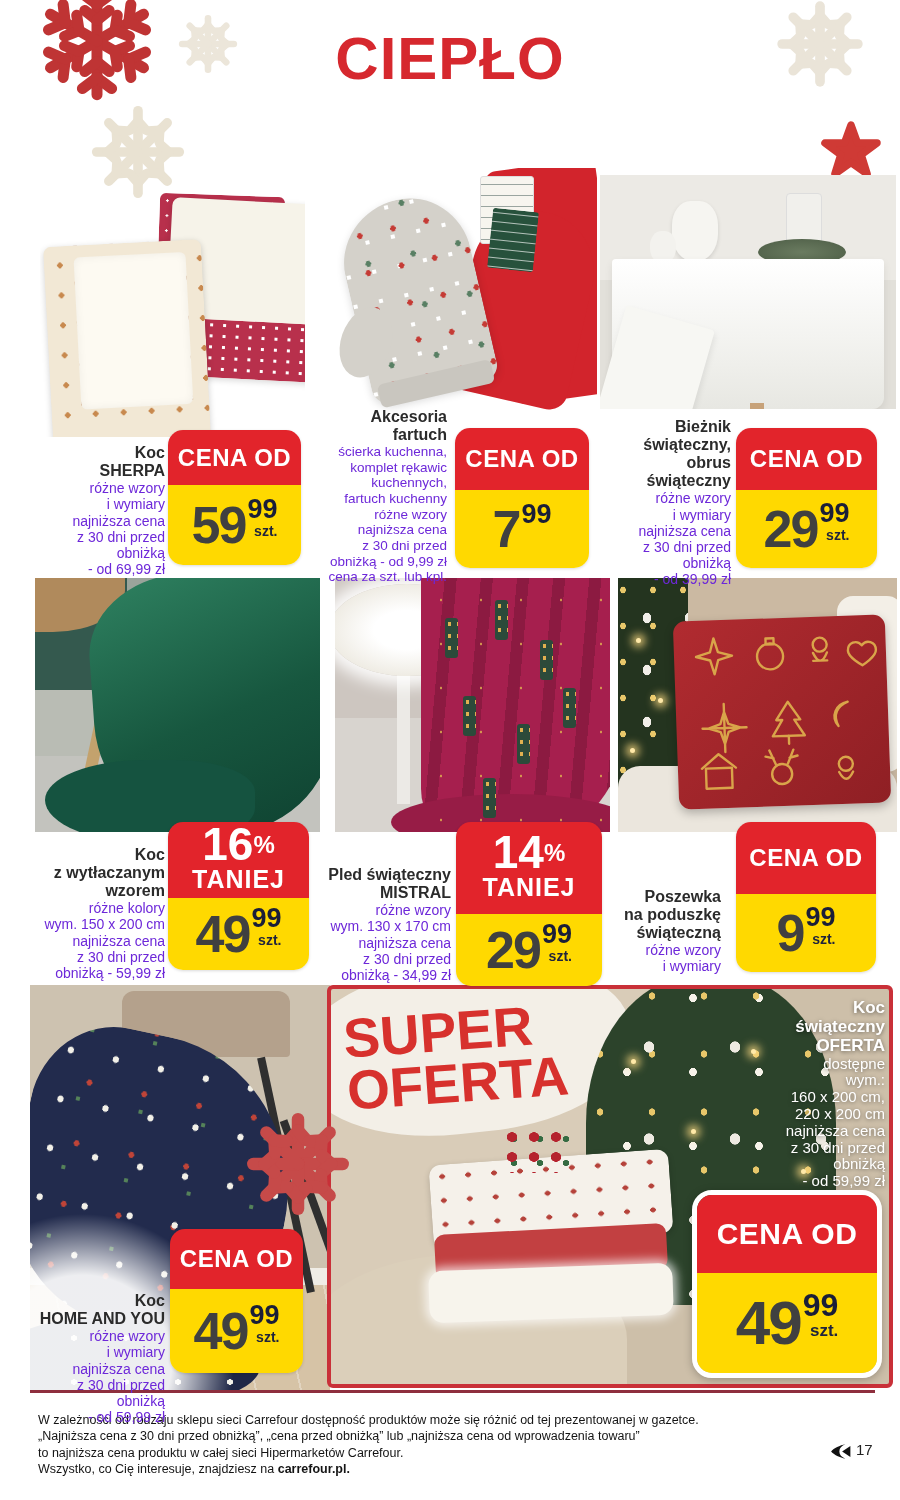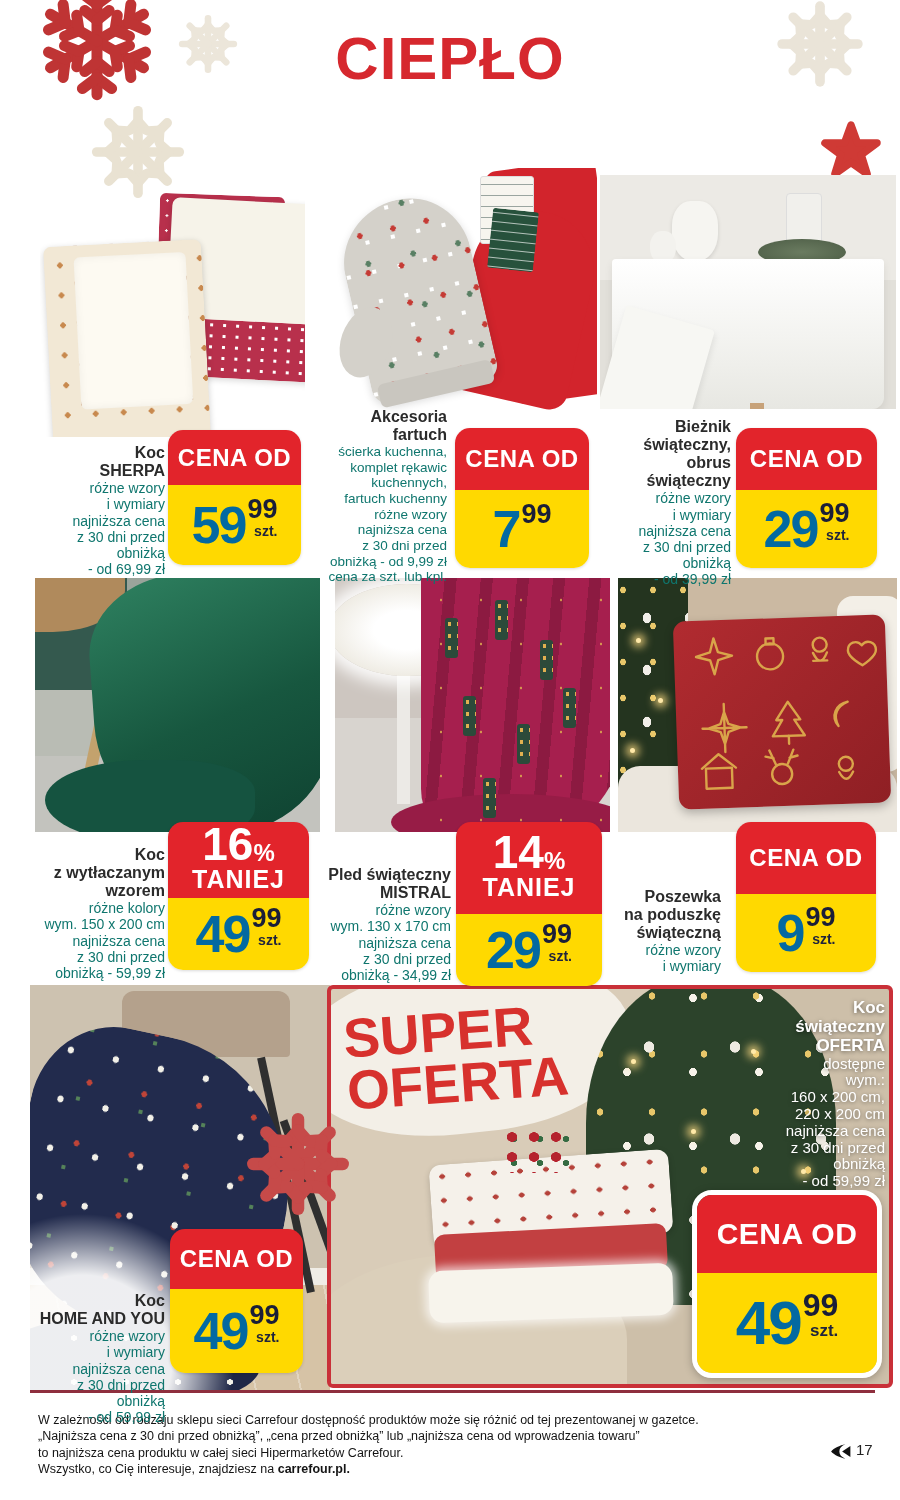--- a/index.html
+++ b/index.html
@@ -102,34 +102,34 @@
       background-image:radial-gradient(#f2f0e8 3px,transparent 3.4px),radial-gradient(#c04438 2.6px,transparent 2.9px),
       radial-gradient(rgba(90,140,90,.9) 2px,transparent 2.3px);
       background-size:46px 50px,56px 62px,64px 70px;background-position:6px 8px,26px 30px,14px 44px;}
   .p7-pool{left:-34px;bottom:-18px;width:264px;height:92px;background:#1f2747;border-radius:45%;
       background-image:radial-gradient(#f2f0e8 3px,transparent 3.4px);background-size:52px 44px;}
   .p7-fade{left:0;bottom:0;width:70%;height:45%;
       background:radial-gradient(ellipse at 25% 85%,rgba(255,255,255,.92) 0 40%,transparent 68%);}
   
   .txt{position:absolute;text-align:right;z-index:3;}
   .txt .nm div{font-weight:700;font-size:16px;line-height:1.13;color:#2b2b2b;}
-  .txt .ds div{font-size:14px;line-height:1.16;color:#0f766e;}
+  .txt .ds div{font-size:14px;line-height:1.16;color:#6d28d9;}
   .txt.small .ds div{font-size:13.5px;}
   .txt.light .nm div{color:#ffffff;font-size:17px;text-shadow:0 1px 4px rgba(0,0,0,.5);}
   .txt.light .ds div{color:#ffffff;font-size:15px;line-height:1.12;text-shadow:0 1px 4px rgba(0,0,0,.5);}
   
   .badge{position:absolute;border-radius:15px;overflow:hidden;z-index:4;box-shadow:0 1px 3px rgba(0,0,0,.15);}
   .b-top{background:#e2242b;color:#fff;display:flex;flex-direction:column;align-items:center;justify-content:center;}
   .b-label{font-weight:800;font-size:24px;letter-spacing:.5px;}
   .b-bot{background:#ffd900;display:flex;align-items:center;justify-content:center;}
-  .p-main{font-size:52px;font-weight:800;color:#0369a1;line-height:.85;letter-spacing:-2px;}
+  .p-main{font-size:52px;font-weight:800;color:#404040;line-height:.85;letter-spacing:-2px;}
   .p-side{display:flex;flex-direction:column;align-items:flex-end;margin-top:-14px;margin-left:2px;}
   .p-cents{font-size:27px;font-weight:800;color:#1a1e38;line-height:.9;}
   .p-unit{font-size:14px;font-weight:700;color:#20243c;margin-top:1px;min-height:14px;}
-  .disc{display:flex;align-items:flex-end;line-height:.8;}
+  .disc{display:flex;align-items:center;line-height:.8;}
   .dnum{font-size:46px;font-weight:800;}
   .dpct{font-size:24px;font-weight:800;margin-top:1px;}
   .dlbl{font-size:25px;font-weight:800;letter-spacing:1px;margin-top:3px;}
   .badge.big{border:5px solid #ffffff;border-radius:20px;box-shadow:0 2px 8px rgba(0,0,0,.25);}
   .badge.big .b-label{font-size:30px;}
   .badge.big .p-main{font-size:62px;}
   .badge.big .p-cents{font-size:32px;}
   .badge.big .p-unit{font-size:17px;}
   
   .panel{position:absolute;left:327px;top:985px;width:558px;height:395px;border:4px solid #c93038;border-radius:6px;

